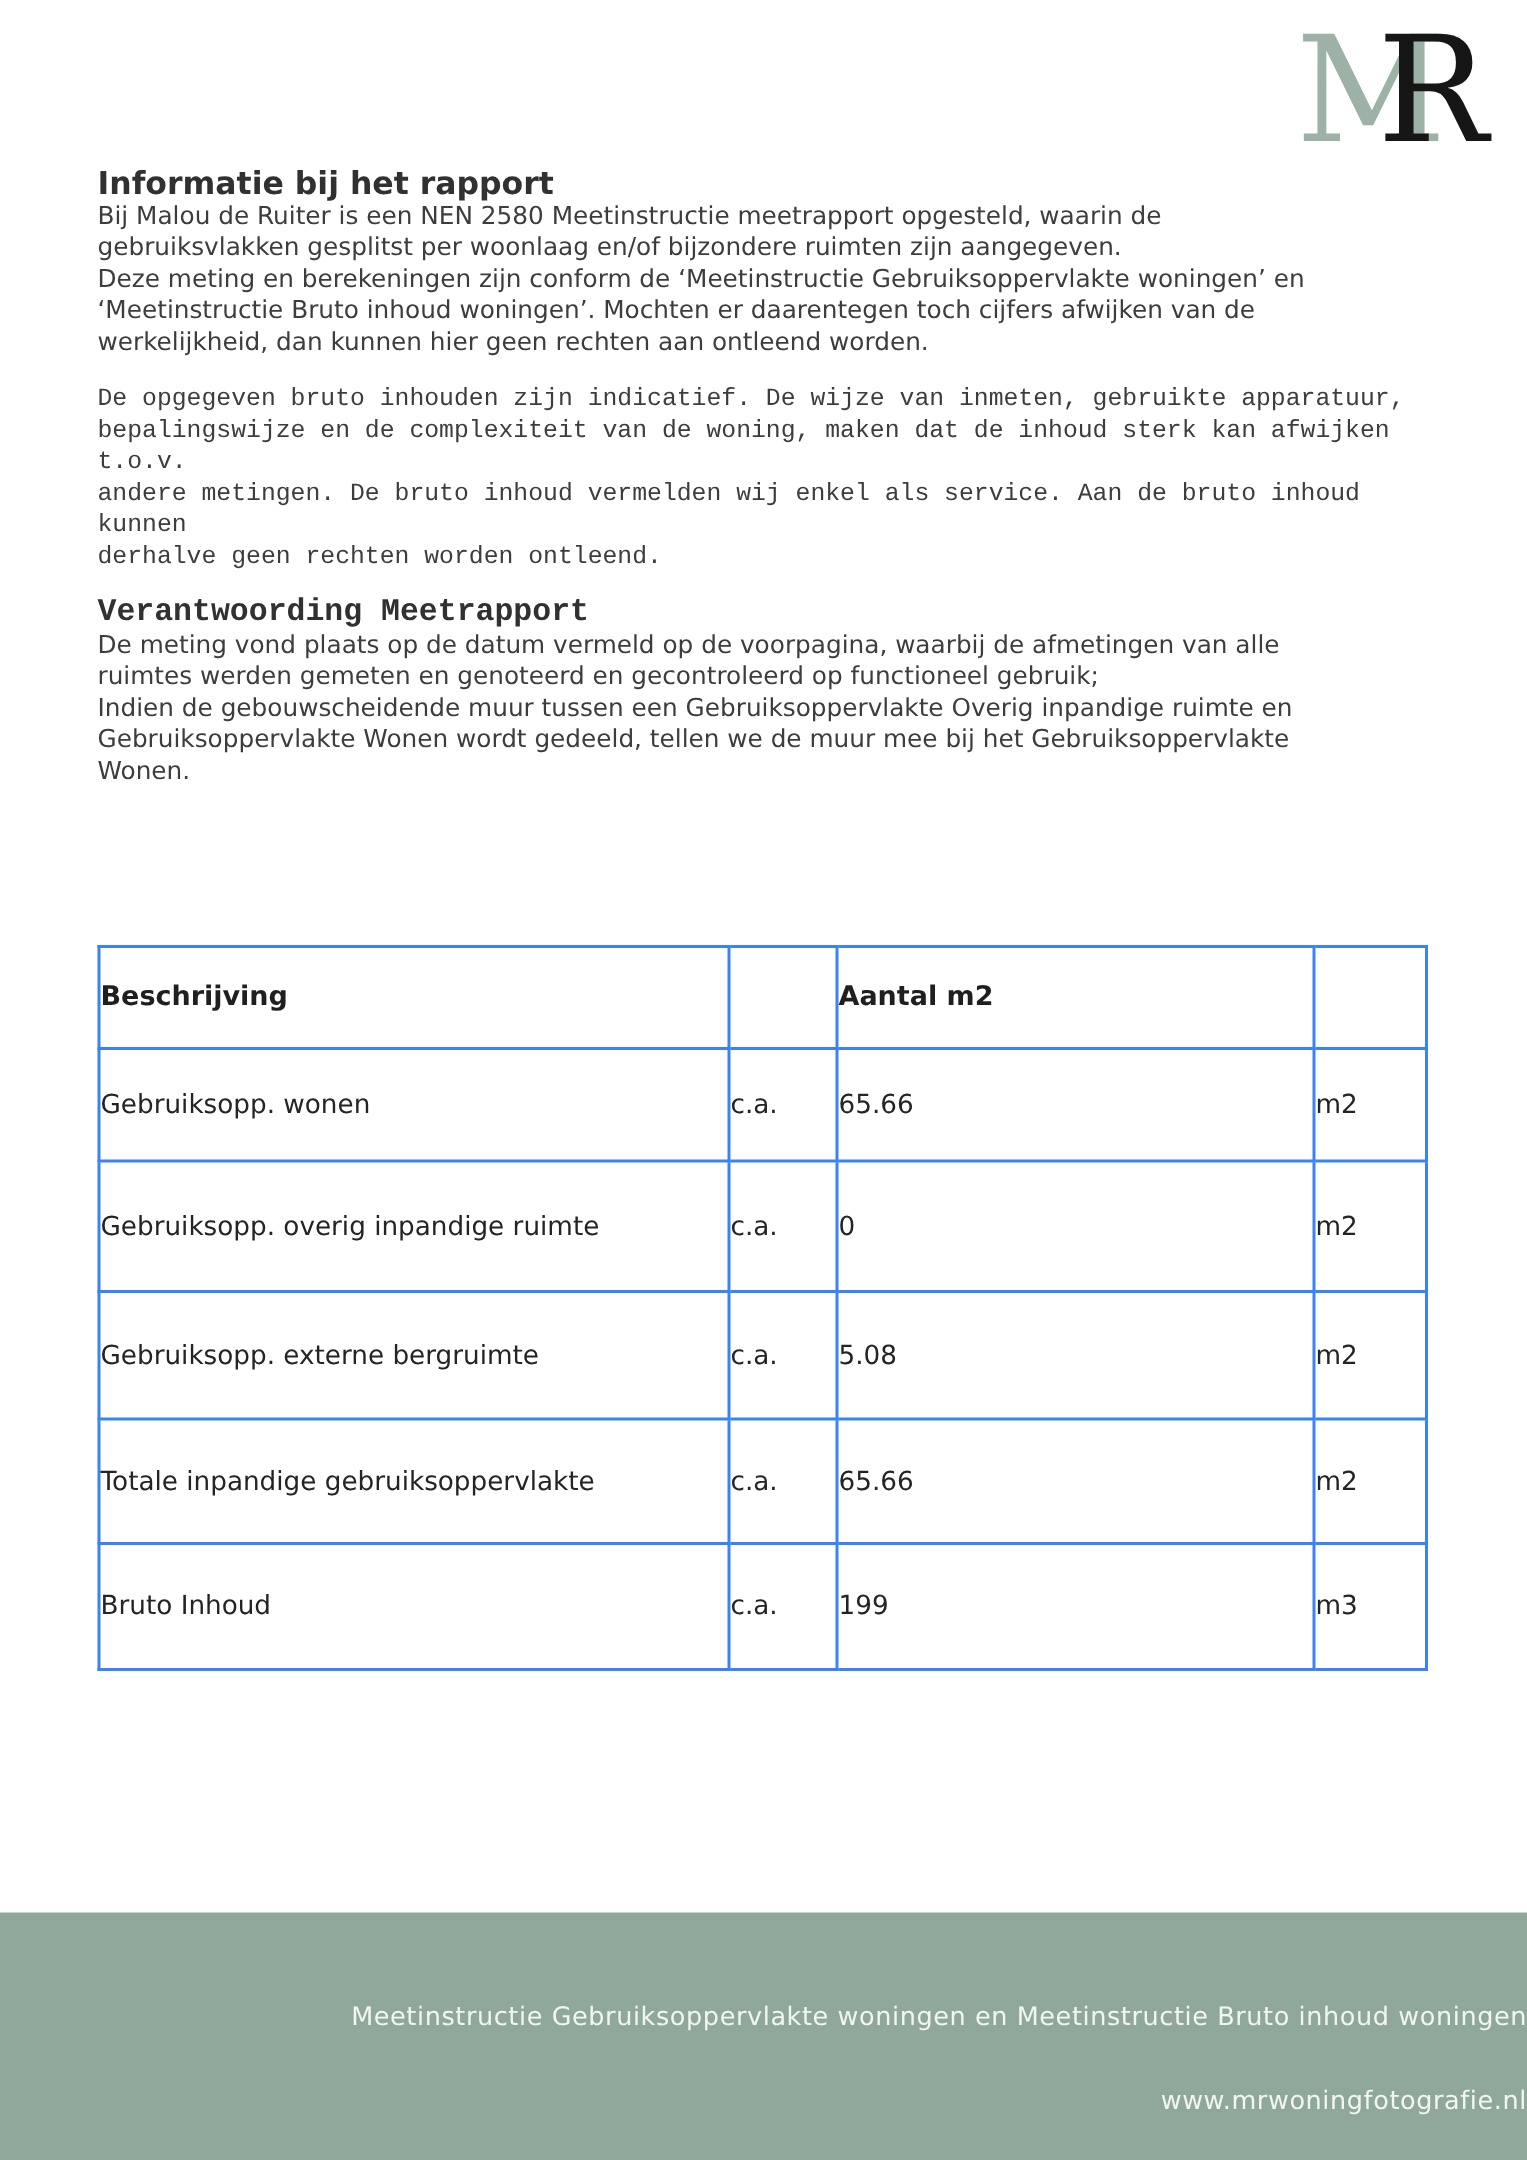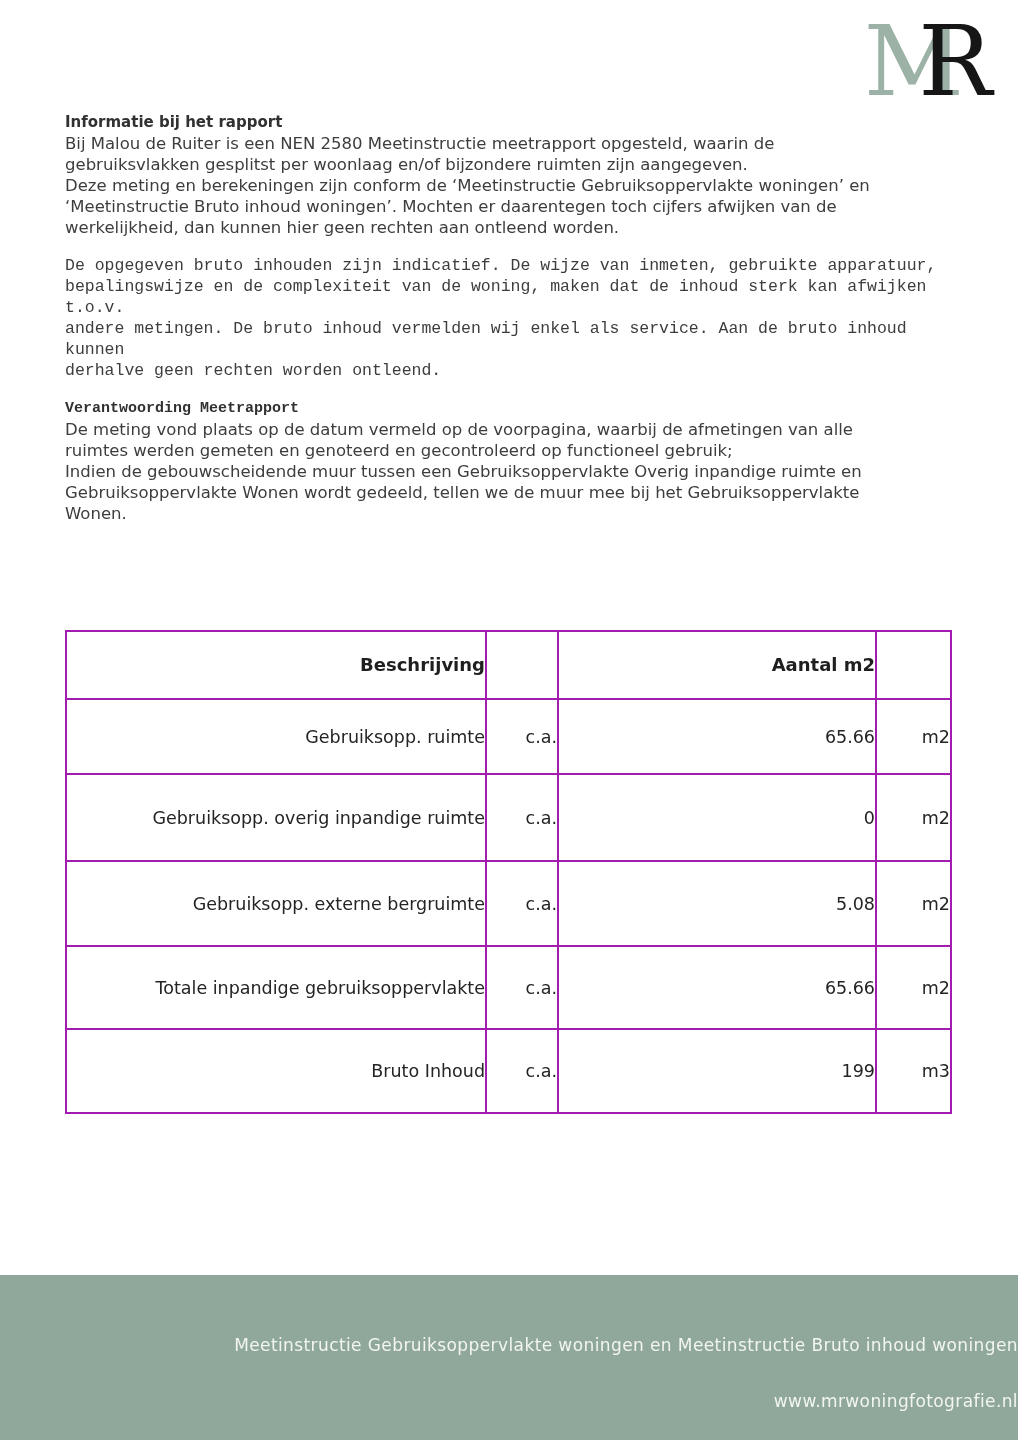--- a/index.html
+++ b/index.html
@@ -39,43 +39,43 @@
   .content {
     position: absolute;
     left: 65px;
     top: 112px;
     width: 892px;
     color: #3d3d3d;
     font-size: 16.5px;
     line-height: 21px;
   }
   .content h3 {
-    font-size: 15px;
+    font-size: 21px;
     line-height: 21px;
     font-weight: bold;
     color: #313131;
   }
   .content p {
     white-space: pre-line;
   }
   .para-gap { margin-top: 17px; font-family: Liberation Mono, monospace; }
 
   
   .mtable {
     position: absolute;
     left: 65px;
     top: 630px;
     width: 885px;
     border-collapse: collapse;
     table-layout: fixed;
     color: #242424;
   }
   .mtable th, .mtable td {
-    border: 2px solid #a21caf;
-    text-align: right;
+    border: 2px solid #3b82f6;
+    text-align: left;
     vertical-align: middle;
     font-size: 17.5px;
     line-height: 1.6;
     background: #ffffff;
   }
   .mtable thead tr { height: 68px; }
   .mtable tbody tr:nth-child(1) { height: 75px; }
   .mtable tbody tr:nth-child(2) { height: 87px; }
   .mtable tbody tr:nth-child(3) { height: 85px; }
   .mtable tbody tr:nth-child(4) { height: 83px; }
@@ -150,21 +150,21 @@
     <thead>
       <tr>
         <th>Beschrijving</th>
         <th></th>
         <th>Aantal m2</th>
         <th></th>
       </tr>
     </thead>
     <tbody>
       <tr>
-        <td class="cell-desc">Gebruiksopp. ruimte</td>
+        <td class="cell-desc">Gebruiksopp. wonen</td>
         <td>c.a.</td>
         <td class="cell-value">65.66</td>
         <td>m2</td>
       </tr>
       <tr>
         <td class="cell-desc">Gebruiksopp. overig inpandige ruimte</td>
         <td>c.a.</td>
         <td class="cell-value">0</td>
         <td>m2</td>
       </tr>

